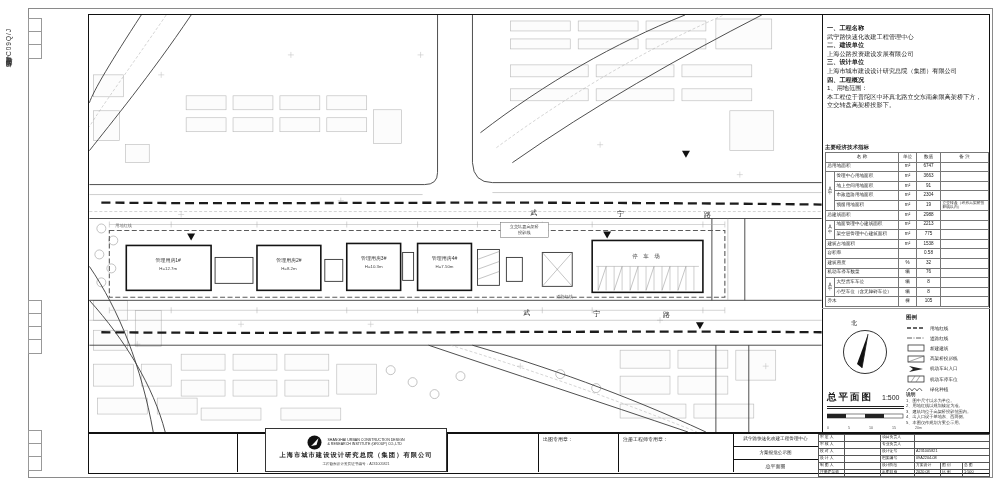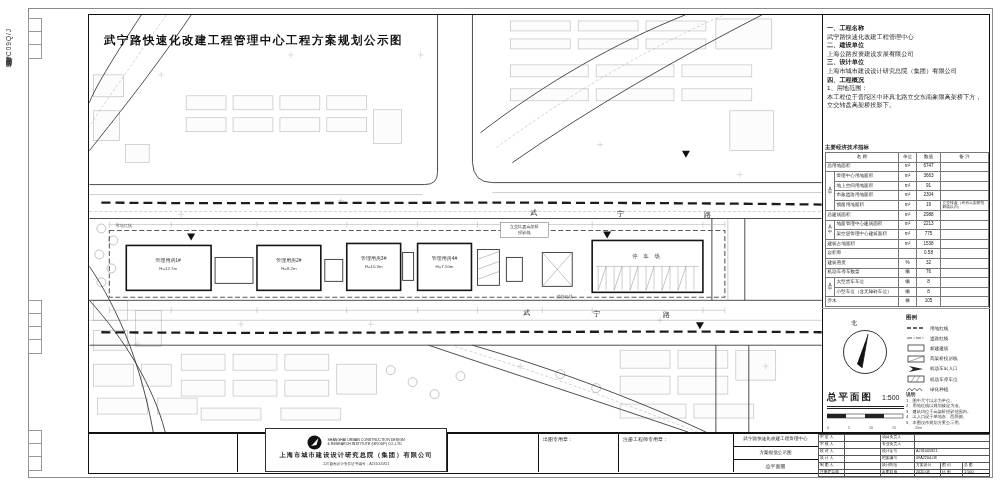--- a/index.html
+++ b/index.html
@@ -102,21 +102,20 @@
   <div class="abs edge-cell" style="top:300px"></div>
   <div class="abs edge-cell" style="top:313px"></div>
   <div class="abs edge-cell" style="top:326px"></div>
   <div class="abs edge-cell" style="top:339px"></div>
   <div class="abs edge-cell" style="top:430px"></div>
   <div class="abs edge-cell" style="top:443px"></div>
   <div class="abs edge-cell" style="top:456px"></div>
 
   <div class="abs side-code">规划管理编号SUC09Q/J</div>
 
-  <div class="abs sheet-title">武宁路快速化改建工程管理中心工程方案规划公示图</div>
 
   <svg id="plan-svg" class="abs" width="733" height="417" viewBox="48 0 734 418">
 
     <g>
       <rect class="fabric" x="52" y="60" width="30" height="22"></rect>
         <rect class="fabric" x="52" y="96" width="26" height="30"></rect>
         <rect class="fabric" x="84" y="130" width="24" height="18"></rect>
       <rect class="fabric" x="145" y="81" width="40" height="14"></rect>
         <rect class="fabric" x="192" y="81" width="40" height="14"></rect>
         <rect class="fabric" x="239" y="81" width="40" height="14"></rect>

